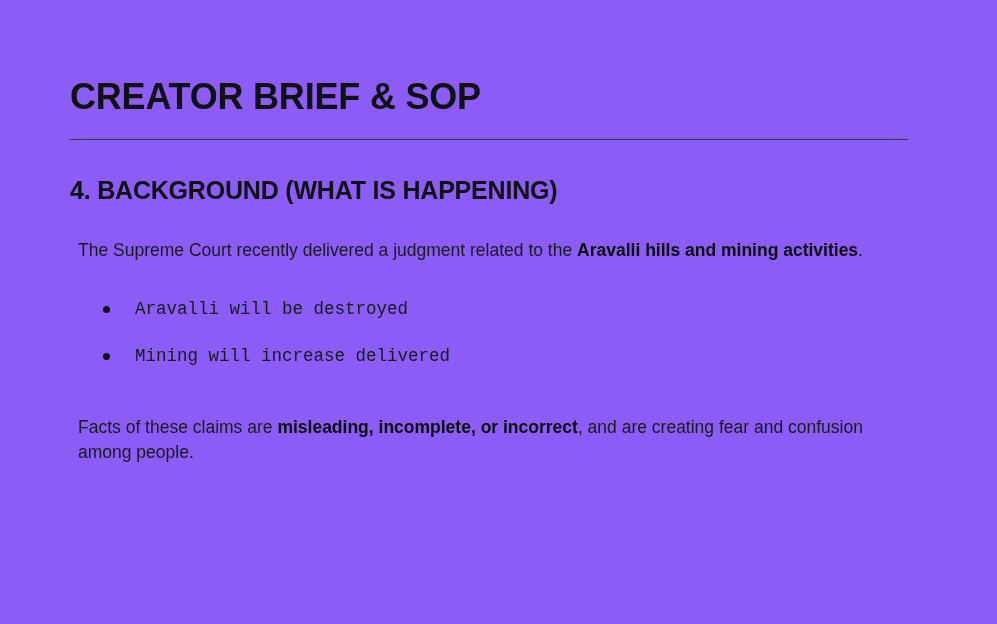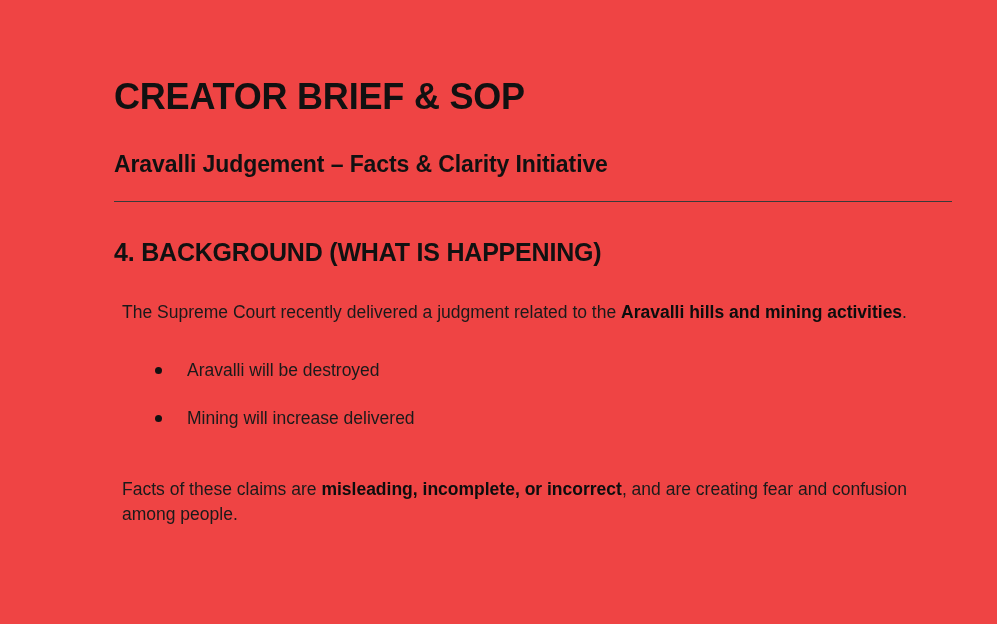--- a/index.html
+++ b/index.html
@@ -13,23 +13,23 @@
     overflow: hidden;
     font-family: "Liberation Sans", sans-serif;
     color: #111111;
     -webkit-font-smoothing: antialiased;
   }
 
   .page {
     position: relative;
     width: 997px;
     height: 624px;
-    background: #ef4444;
+    background: #8b5cf6;
     box-sizing: border-box;
-    padding: 0 50px 0 114px;
+    padding: 0 50px 0 70px;
   }
 
   .doc-title {
     margin: 0;
     padding-top: 76px;
     font-size: 36px;
     font-weight: 700;
     letter-spacing: -0.2px;
     line-height: 1.15;
     color: #111111;
@@ -75,22 +75,23 @@
   .para-2 { padding-top: 17px; }
   .para-closing { padding-top: 38px; }
 
   .para b, .para strong {
     font-weight: 700;
     color: #0d0d0d;
   }
 
   .claims-list {
     list-style: none;
-    margin: 8px;
+    margin: 0;
     padding: 26px 0 0 0;
+    font-family: Liberation Mono, monospace;
   }
   .claim-item {
     position: relative;
     padding-left: 65px;
     margin-bottom: 24px;
     font-size: 17.5px;
     font-weight: 400;
     line-height: 1.35;
     color: #1a1a1a;
   }
@@ -105,21 +106,20 @@
     background: #111111;
   }
 </style>
 </head>
 <body>
 
 <div class="page">
 
   <h1 class="doc-title">CREATOR BRIEF &amp; SOP</h1>
 
-  <h2 class="doc-subtitle">Aravalli Judgement – Facts &amp; Clarity Initiative</h2>
 
   <hr class="divider">
 
   <h3 class="section-heading">4. BACKGROUND (WHAT IS HAPPENING)</h3>
 
   <p class="para para-1">
     <span>The Supreme Court recently delivered a judgment related to the </span><b>Aravalli hills and mining activities</b><span>.</span>
   </p>
 
 

